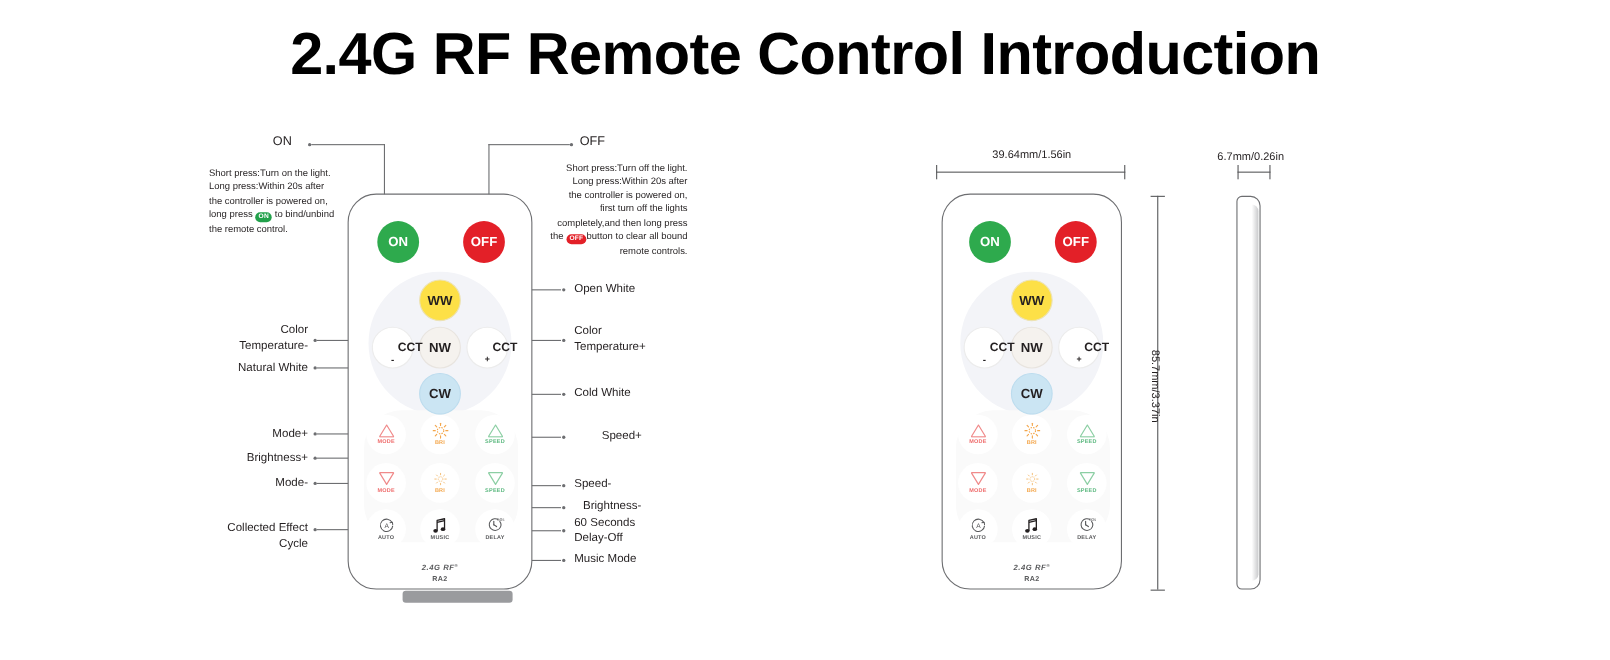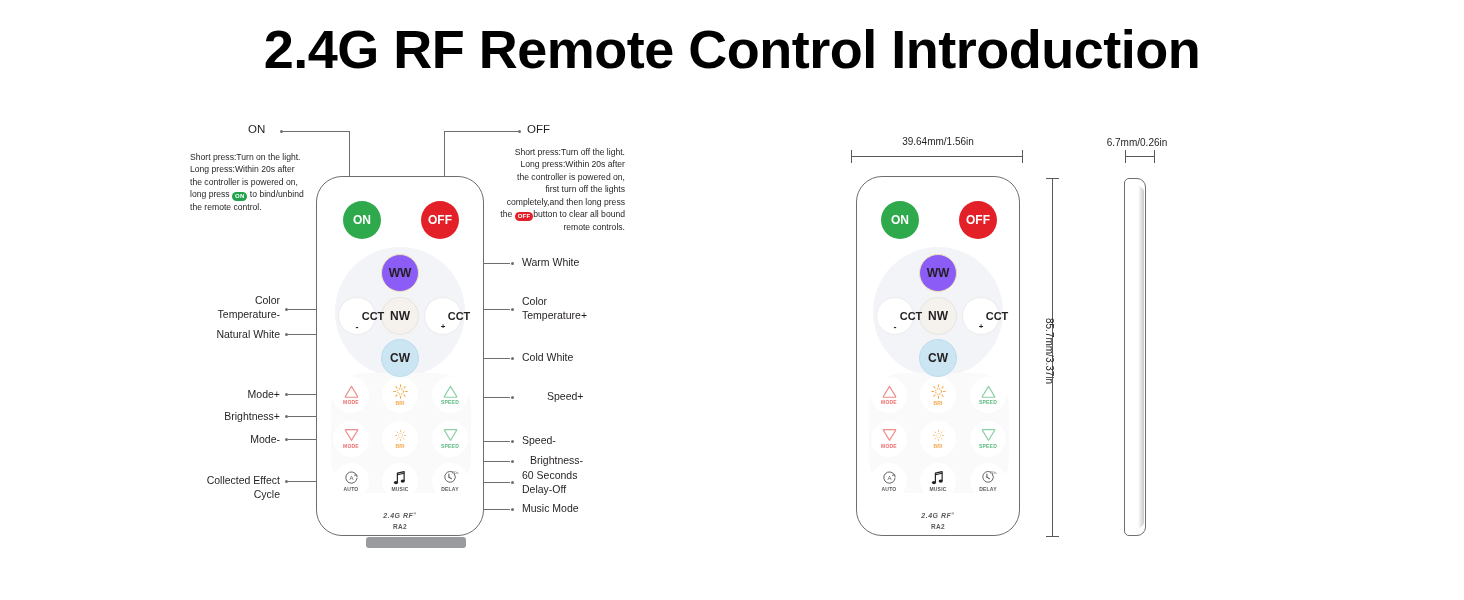--- a/index.html
+++ b/index.html
@@ -73,21 +73,21 @@
   }
 
   .btn{
     position:absolute;border-radius:50%;
     display:flex;align-items:center;justify-content:center;
     box-sizing:border-box;
     font-weight:bold;
   }
   .btn.on{background:#2eaa4d;color:#fff;}
   .btn.off{background:#e32028;color:#fff;}
-  .btn.ww{background:#8b5cf6;color:#231f20;border:1px solid #ece2b4;}
+  .btn.ww{background:#fde047;color:#231f20;border:1px solid #ece2b4;}
   .btn.nw{background:#f5f2ee;color:#231f20;border:1px solid #e8e4df;}
   .btn.cw{background:#cbe5f3;color:#231f20;border:1px solid #bcdcee;}
   .btn.cct{background:#ffffff;color:#231f20;border:1px solid #ececec;}
 
   .cctlbl{position:relative;display:block;text-align:center;line-height:1;padding-left:32px;}
   .cctsign{position:absolute;left:0;width:100%;text-align:center;font-weight:bold;}
 
   .fbtn{
     position:absolute;border-radius:50%;
     background:#ffffff;
@@ -200,21 +200,21 @@
   <div class="dot" style="left:285px;top:438px;"></div>
   <div class="ln lnh" style="left:288px;top:439px;width:40px;"></div>
 
   <div class="anno anno-r" style="left:170px;top:474px;width:110px;">Collected Effect
 Cycle</div>
   <div class="dot" style="left:285px;top:480px;"></div>
   <div class="ln lnh" style="left:288px;top:481px;width:42px;"></div>
 
   <div class="ln lnh" style="left:420px;top:263px;width:90px;"></div>
   <div class="dot" style="left:511px;top:262px;"></div>
-  <div class="anno" style="left:522px;top:256px;">Warm White</div>
+  <div class="anno" style="left:522px;top:256px;">Open White</div>
 
   <div class="ln lnh" style="left:470px;top:309px;width:40px;"></div>
   <div class="dot" style="left:511px;top:308px;"></div>
   <div class="anno" style="left:522px;top:295px;">Color
 Temperature+</div>
 
   <div class="ln lnh" style="left:418px;top:358px;width:92px;"></div>
   <div class="dot" style="left:511px;top:357px;"></div>
   <div class="anno" style="left:522px;top:351px;">Cold White</div>
 

